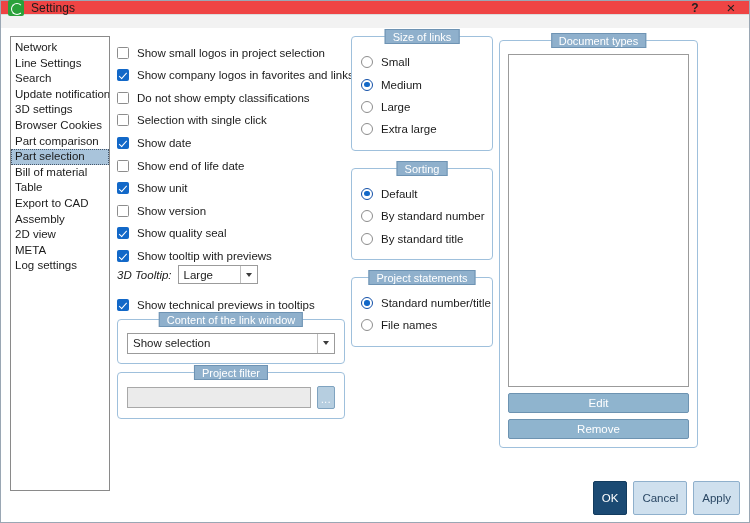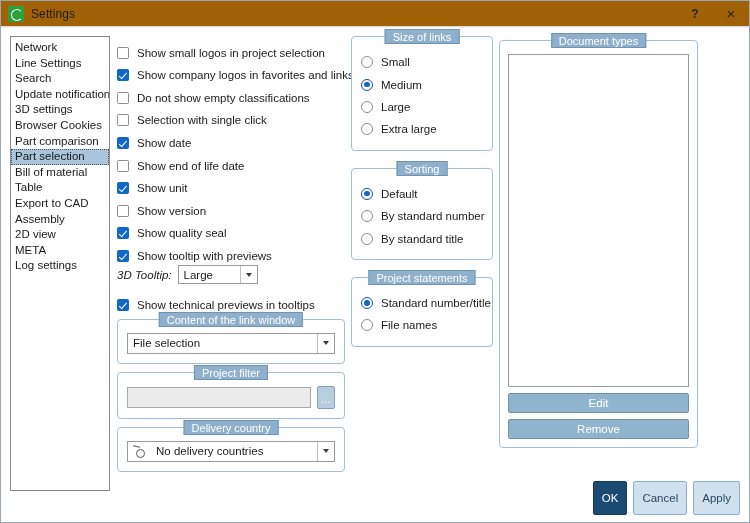--- a/index.html
+++ b/index.html
@@ -15,22 +15,22 @@
   #app {
     position: relative;
     width: 750px; height: 523px;
     background: #f2f2f2;
     border: 1px solid #9aa7b4;
   }
 
   
   .titlebar {
     position: absolute; top: 0; left: 0;
-    width: 748px; height: 26px;
-    background: #a16207;
+    width: 748px; height: 14px;
+    background: #ef4444;
     border-bottom: 1px solid #dcdcdc;
     display: flex; align-items: center;
   }
   .app-icon {
     width: 16px; height: 16px;
     margin-left: 7px; margin-right: 7px;
     background: #2aa13a;
     border-radius: 2px;
     position: relative;
     flex: none;
@@ -396,50 +396,38 @@
 
       <div class="chk-row">
         <div class="chk on"></div>
         <div class="chk-label">Show technical previews in tooltips</div>
       </div>
 
       <div class="group grp-linkwin">
         <div class="legend">Content of the link window</div>
         <div class="group-inner">
           <div class="select">
-            <div class="sel-val">File selection</div>
+            <div class="sel-val">Show selection</div>
             <div class="arrow-box">
                 <span class="caret"></span>
               </div>
           </div>
         </div>
       </div>
 
       <div class="group grp-filter">
         <div class="legend">Project filter</div>
         <div class="group-inner">
           <div class="filter-row">
             <div class="filter-input" title=""></div>
             <div class="dots-btn">...</div>
           </div>
         </div>
       </div>
 
-      <div class="group grp-delivery">
-        <div class="legend">Delivery country</div>
-        <div class="group-inner">
-          <div class="select">
-            <div class="globe-icon"></div>
-            <div class="sel-val">No delivery countries</div>
-            <div class="arrow-box">
-                <span class="caret"></span>
-              </div>
-          </div>
-        </div>
-      </div>
 
     </div>
 
     <div class="col-radio">
 
       <div class="group" style="margin-top:0;">
         <div class="legend">Size of links</div>
         <div class="group-inner" style="padding-top:14px;">
           <div class="radio-row">
             <div class="radio"></div>

